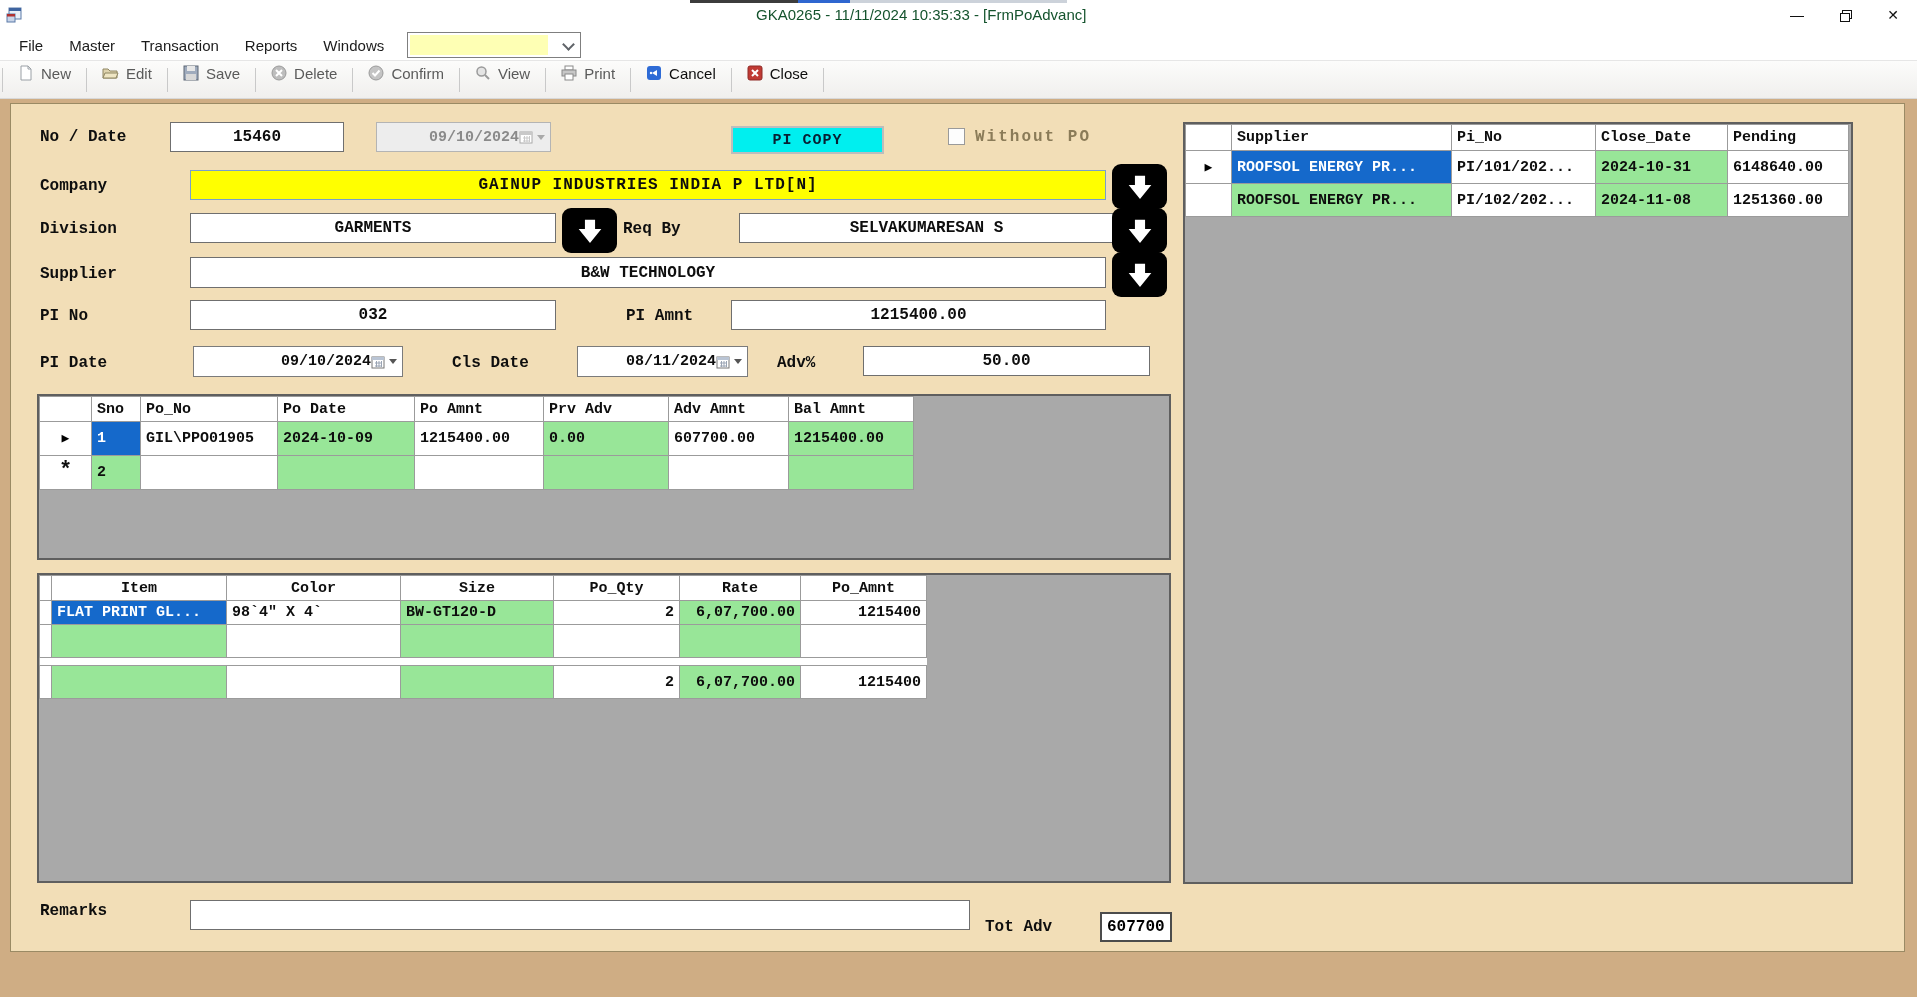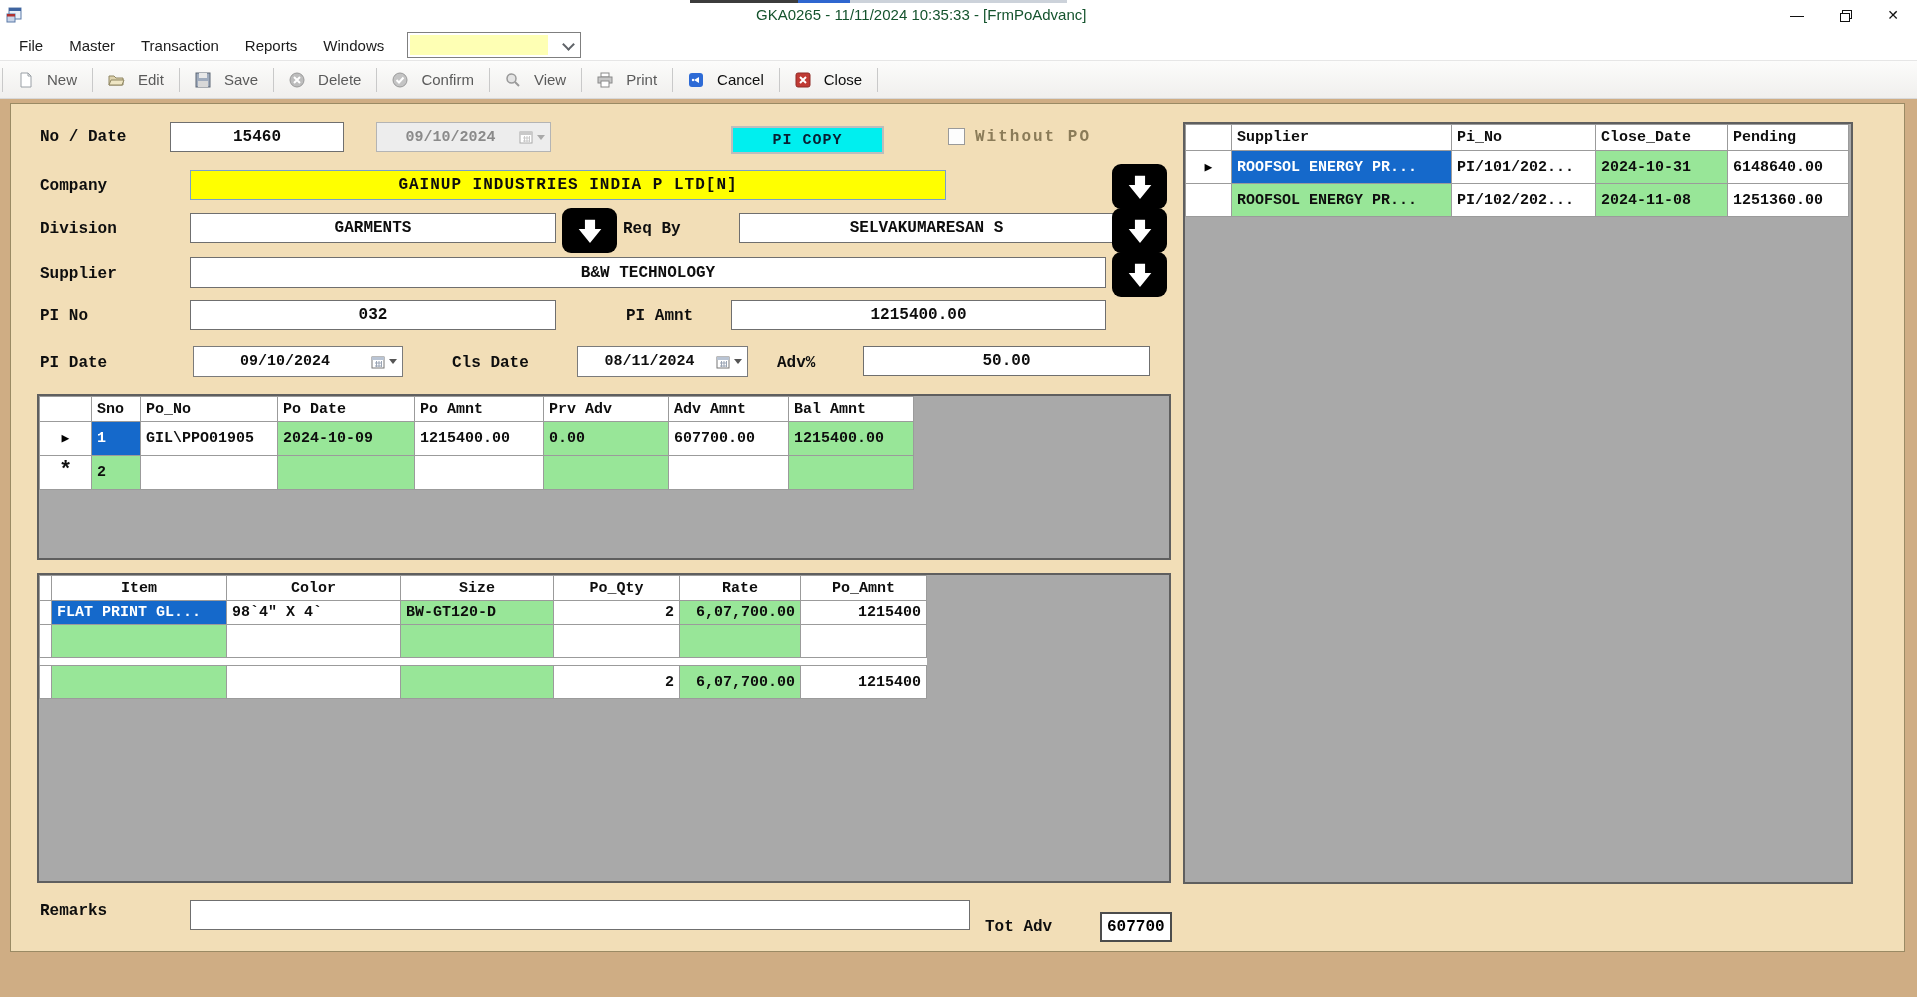--- a/index.html
+++ b/index.html
@@ -23,32 +23,32 @@
   .menubar{position:absolute;left:0;top:30px;width:1917px;height:30px;background:#ffffff;display:flex;align-items:center;}
   .menu-item{padding:5px 13px;font-size:15px;color:#1b1b1b;}
   .menu-item:first-child{margin-left:6px;}
   .menu-combo{position:relative;width:172px;height:24px;margin-left:10px;border:1px solid #7f7f7f;background:#ffffff;}
   .menu-combo .fill{position:absolute;left:2px;top:2px;bottom:2px;width:138px;background:#feffb4;}
   .menu-combo .chev{position:absolute;right:7px;top:7px;width:7px;height:7px;border-right:2px solid #5f6368;border-bottom:2px solid #5f6368;transform:rotate(45deg);}
 
   
   .toolbar{position:absolute;left:0;top:60px;width:1917px;height:37px;background:linear-gradient(#fcfcfb,#f0efed);border-top:1px solid #e6e6e6;border-bottom:1px solid #d8d8d8;display:flex;align-items:center;}
   .tb-sep{width:1px;height:24px;background:#c9c9c9;margin:0 2px;}
-  .tb-btn{display:flex;align-items:center;gap:13px;padding:0 13px;height:30px;font-size:15px;color:#5a5a5a;}
+  .tb-btn{display:flex;align-items:flex-start;gap:7px;padding:0 13px;height:30px;font-size:15px;color:#5a5a5a;}
   .tb-btn.enabled{color:#0d0d0d;}
   .tb-btn svg{display:block;}
 
   
   .panel{position:absolute;left:10px;top:103px;width:1895px;height:849px;background:#f2deb7;border:1px solid #9a8a64;box-sizing:border-box;}
 
   .lbl{position:absolute;font-family:"Liberation Mono",monospace;font-weight:700;font-size:16px;color:#0e0e0e;white-space:nowrap;}
   .fld{position:absolute;background:#ffffff;border:1px solid #6f6f6f;box-sizing:border-box;font-family:"Liberation Mono",monospace;font-weight:700;font-size:16px;color:#0e0e0e;display:flex;align-items:center;justify-content:center;white-space:nowrap;overflow:hidden;}
   .fld.yellow{background:#ffff00;border:1px solid #79a0c8;}
   .datefld{position:absolute;background:#ffffff;border:1px solid #7b7b7b;box-sizing:border-box;font-family:"Liberation Mono",monospace;font-weight:700;font-size:15px;color:#0e0e0e;display:flex;align-items:center;padding:0 5px;}
-  .datefld .dtext{flex:1;text-align:center;}
+  .datefld .dtext{flex:1;text-align:right;}
   .datefld.disabled{background:#ededed;border-color:#b4b4b4;color:#8a8a8a;}
   .dropv{width:0;height:0;border-left:4px solid transparent;border-right:4px solid transparent;border-top:5px solid #555;margin-left:4px;}
   .datefld.disabled .dropv{border-top-color:#a9a9a9;}
   .arrow-btn{position:absolute;width:55px;height:45px;background:#000;border-radius:9px;display:flex;align-items:center;justify-content:center;}
   .picopy{position:absolute;background:#00efef;border:2px solid #bdbdbd;box-sizing:border-box;display:flex;align-items:center;justify-content:center;font-family:"Liberation Mono",monospace;font-weight:700;font-size:15px;color:#071f33;letter-spacing:1px;}
   .chk{position:absolute;width:17px;height:17px;background:#fdfdfd;border:1px solid #9a9a9a;box-sizing:border-box;}
   .wpo{color:#8a7b58;letter-spacing:2px;}
 
   
   .gridbox{position:absolute;background:#a9a9a9;border:2px solid #5f5f5f;box-sizing:border-box;overflow:hidden;}
@@ -203,21 +203,21 @@
         <rect x="1" y="2" width="12" height="3" fill="#c9c9c9"></rect>
         <path d="M4 8 H11 M4 11 H11 M5.5 6 V12 M8 6 V12 M10.5 6 V12" stroke="#c9c9c9" stroke-width="1"></path>
       </svg>
     <span class="dropv"></span>
   </div>
   <div class="picopy" style="left:731px;top:126px;width:153px;height:28px;">PI COPY</div>
   <div class="chk" style="left:948px;top:128px;"></div>
   <span class="lbl wpo" style="left:975px;top:128px;">Without PO</span>
 
   <span class="lbl" style="left:40px;top:177px;">Company</span>
-  <div class="fld yellow" style="left:190px;top:170px;width:756px;height:30px;letter-spacing:1px;">GAINUP INDUSTRIES INDIA P LTD[N]</div>
+  <div class="fld yellow" style="left:190px;top:170px;width:916px;height:30px;letter-spacing:1px;">GAINUP INDUSTRIES INDIA P LTD[N]</div>
   <div class="arrow-btn" style="left:1112px;top:164px;">
     <svg width="32" height="32" viewBox="0 0 24 24">
         <path d="M12 21 L3.5 10.5 H8.2 V3.5 H15.8 V10.5 H20.5 Z" fill="#ffffff"></path>
       </svg>
   </div>
 
   <span class="lbl" style="left:40px;top:220px;">Division</span>
   <div class="fld" style="left:190px;top:213px;width:366px;height:30px;">GARMENTS</div>
   <div class="arrow-btn" style="left:562px;top:208px;">
     <svg width="32" height="32" viewBox="0 0 24 24">

